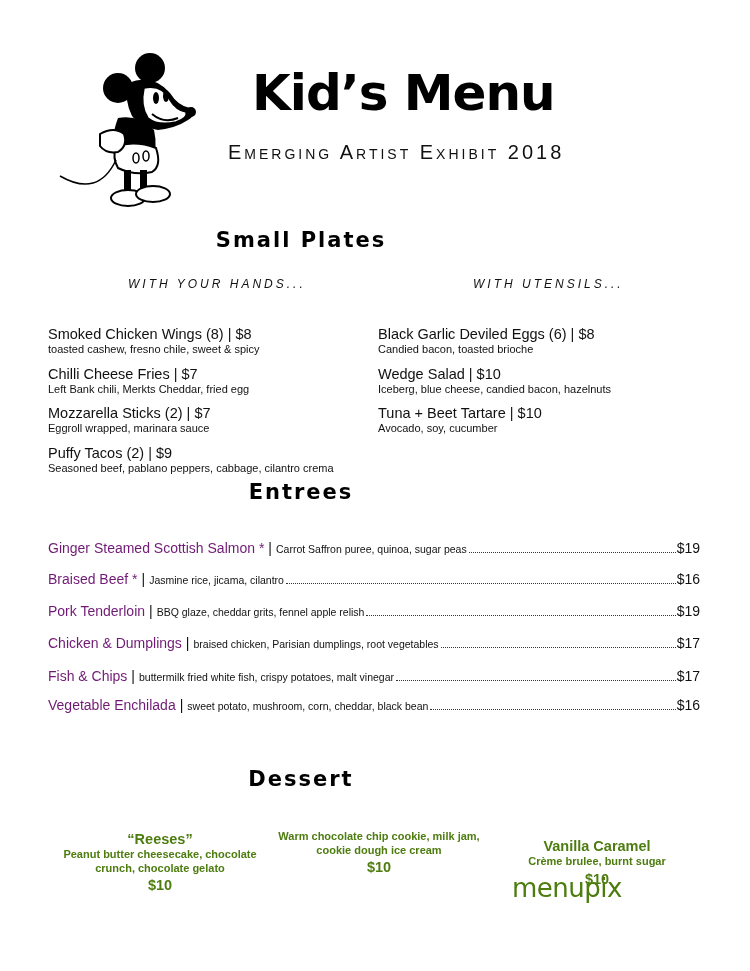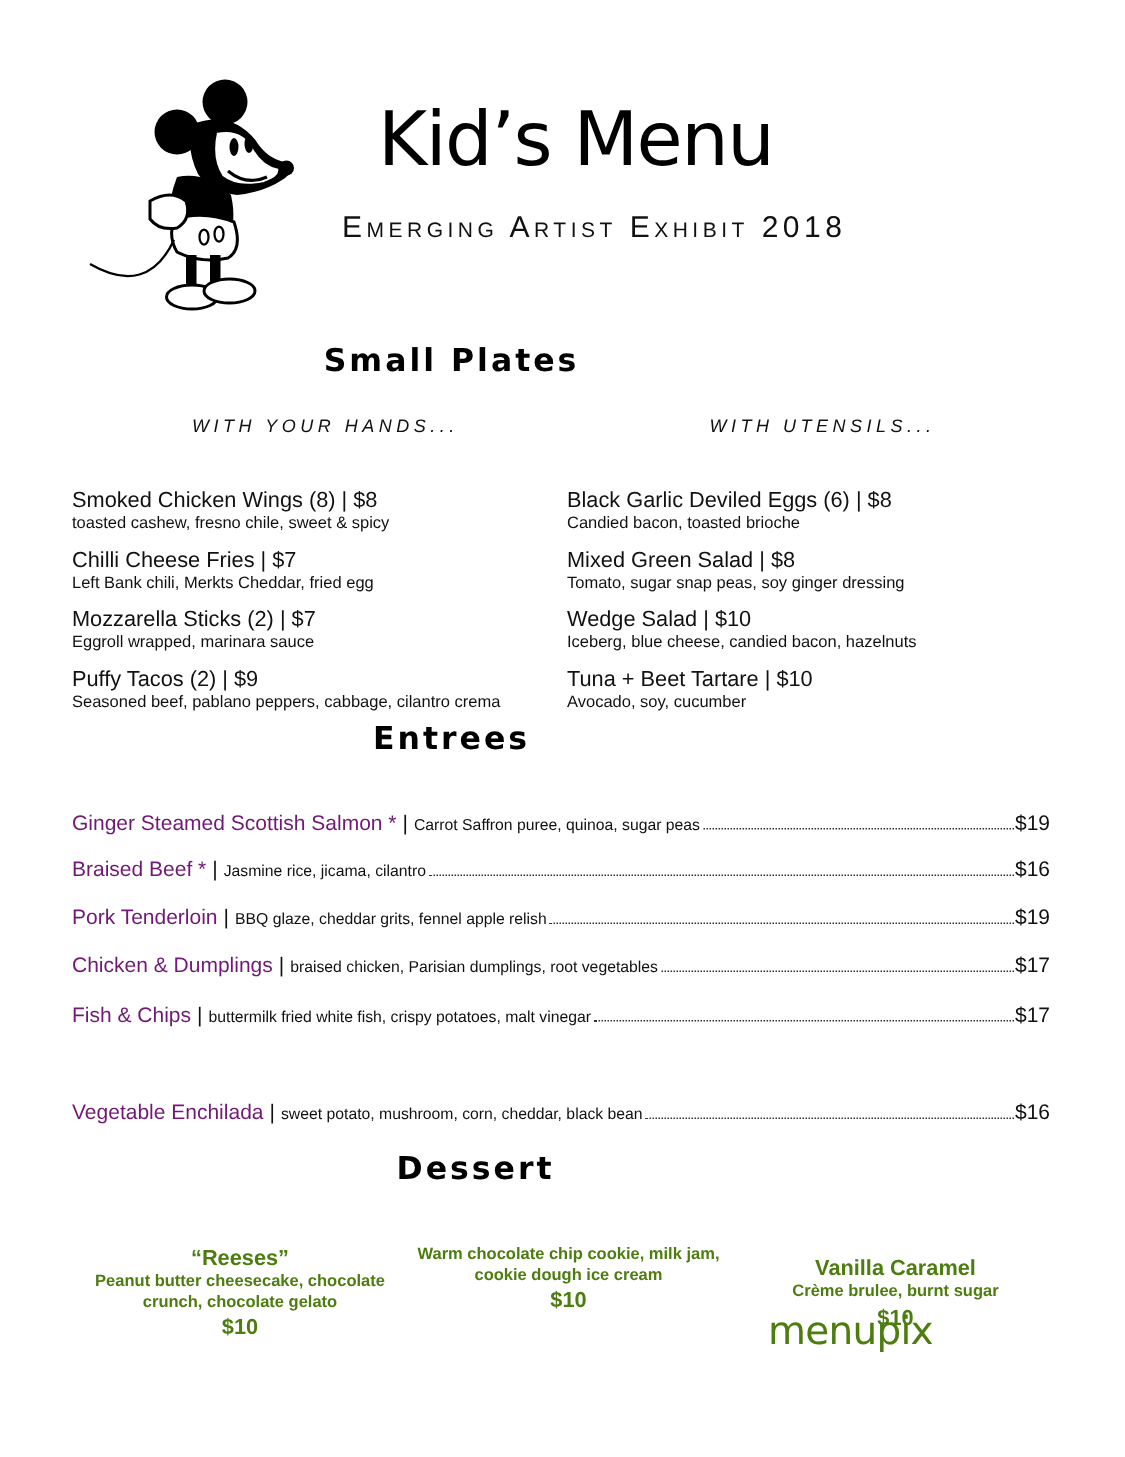--- a/index.html
+++ b/index.html
@@ -1,21 +1,21 @@
 <!DOCTYPE html>
 <html><head>
 <meta charset="utf-8">
 <style>
   * { box-sizing: border-box; margin: 0; padding: 0; }
   html, body { width: 750px; height: 971px; background: #ffffff; overflow: hidden; }
   body { position: relative; font-family: "Liberation Sans", sans-serif; color: #111; }
 
   .mascot { position: absolute; left: 58px; top: 48px; width: 145px; height: 160px; }
 
-  .title { position: absolute; left: 252px; top: 68px; font-family: "DejaVu Sans", sans-serif; font-weight: normal; font-size: 50px; letter-spacing: -1px; color: #000; line-height: 1; }
+  .title { position: absolute; left: 252px; top: 68px; font-family: "DejaVu Sans", sans-serif; font-weight: bold; font-size: 50px; letter-spacing: -1px; color: #000; line-height: 1; }
   .subtitle { position: absolute; left: 228px; top: 142px; font-size: 20px; letter-spacing: 3px; font-variant: small-caps; color: #111; line-height: 1; }
 
   .section-title { position: absolute; left: 0; width: 602px; text-align: center; font-family: "DejaVu Sans", sans-serif; font-weight: bold; font-size: 21px; letter-spacing: 2px; color: #000; }
 
   .col-head { position: absolute; font-style: italic; font-size: 12px; letter-spacing: 3px; color: #111; }
 
   .sp-list { position: absolute; width: 330px; margin-top: 21px; }
   .sp-item { height: 39.5px; }
   .sp-name { font-size: 14.5px; line-height: 18px; color: #111; }
   .sp-desc { font-size: 11px; line-height: 13px; color: #111; }
@@ -92,24 +92,20 @@
     <div class="sp-desc">Seasoned beef, pablano peppers, cabbage, cilantro crema</div>
   </div>
 </div>
 
 <div class="sp-list" style="left:378px; top:304px;">
   <div class="sp-item">
     <div class="sp-name">Black Garlic Deviled Eggs (6) | $8</div>
     <div class="sp-desc">Candied bacon, toasted brioche</div>
   </div>
   <div class="sp-item">
-    <div class="sp-name">Mixed Green Salad | $8</div>
-    <div class="sp-desc">Tomato, sugar snap peas, soy ginger dressing</div>
-  </div>
-  <div class="sp-item">
     <div class="sp-name">Wedge Salad | $10</div>
     <div class="sp-desc">Iceberg, blue cheese, candied bacon, hazelnuts</div>
   </div>
   <div class="sp-item">
     <div class="sp-name">Tuna + Beet Tartare | $10</div>
     <div class="sp-desc">Avocado, soy, cucumber</div>
   </div>
 </div>
 
 <div class="section-title" style="top:480px;">Entrees</div>
@@ -142,29 +138,29 @@
   <span class="e-dots"></span>
   <span class="e-price">$17</span>
 </div>
 <div class="entree" style="top:668px;">
   <span class="e-name">Fish &amp; Chips</span>
   <span class="e-sep">|</span>
   <span class="e-desc">buttermilk fried white fish, crispy potatoes, malt vinegar</span>
   <span class="e-dots"></span>
   <span class="e-price">$17</span>
 </div>
-<div class="entree" style="top:697px;margin-top:36px;">
+<div class="entree" style="top:697px;">
   <span class="e-name">Vegetable Enchilada</span>
   <span class="e-sep">|</span>
   <span class="e-desc">sweet potato, mushroom, corn, cheddar, black bean</span>
   <span class="e-dots"></span>
   <span class="e-price">$16</span>
 </div>
 
-<div class="section-title" style="top:767px;margin-left:16px;">Dessert</div>
+<div class="section-title" style="top:767px;">Dessert</div>
 
 <div class="dessert" style="left:55px; top:830px; width:210px;">
   <div class="d-name">“Reeses”</div>
   <div class="d-desc">Peanut butter cheesecake, chocolate</div>
   <div class="d-desc">crunch, chocolate gelato</div>
   <div class="d-price">$10</div>
 </div>
 <div class="dessert" style="left:273px; top:830px; width:212px;">
   <div class="d-desc">Warm chocolate chip cookie, milk jam,</div>
   <div class="d-desc">cookie dough ice cream</div>

